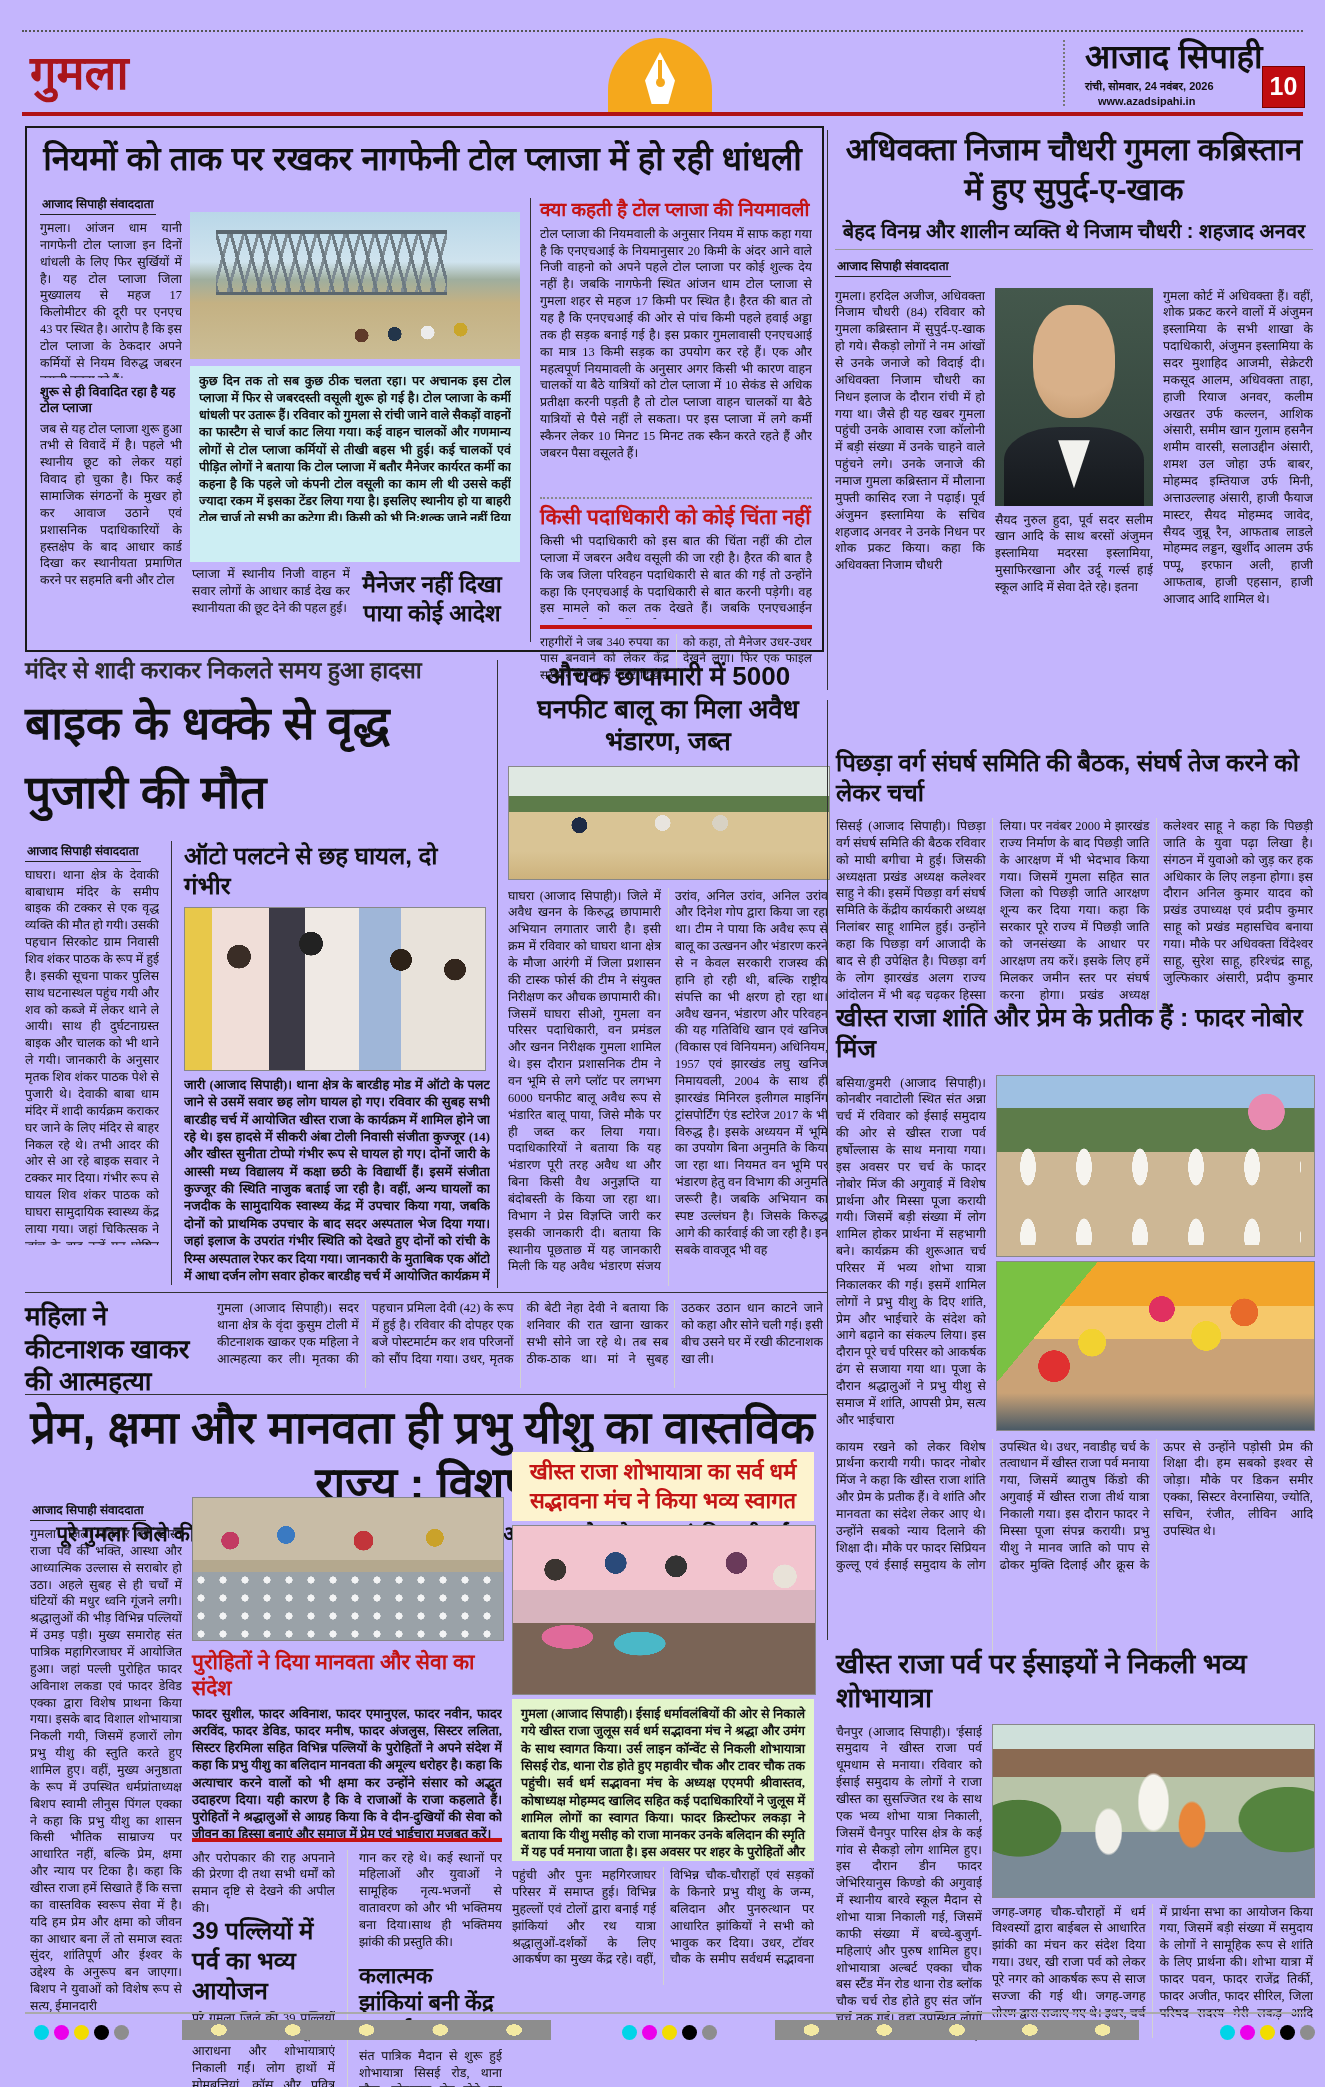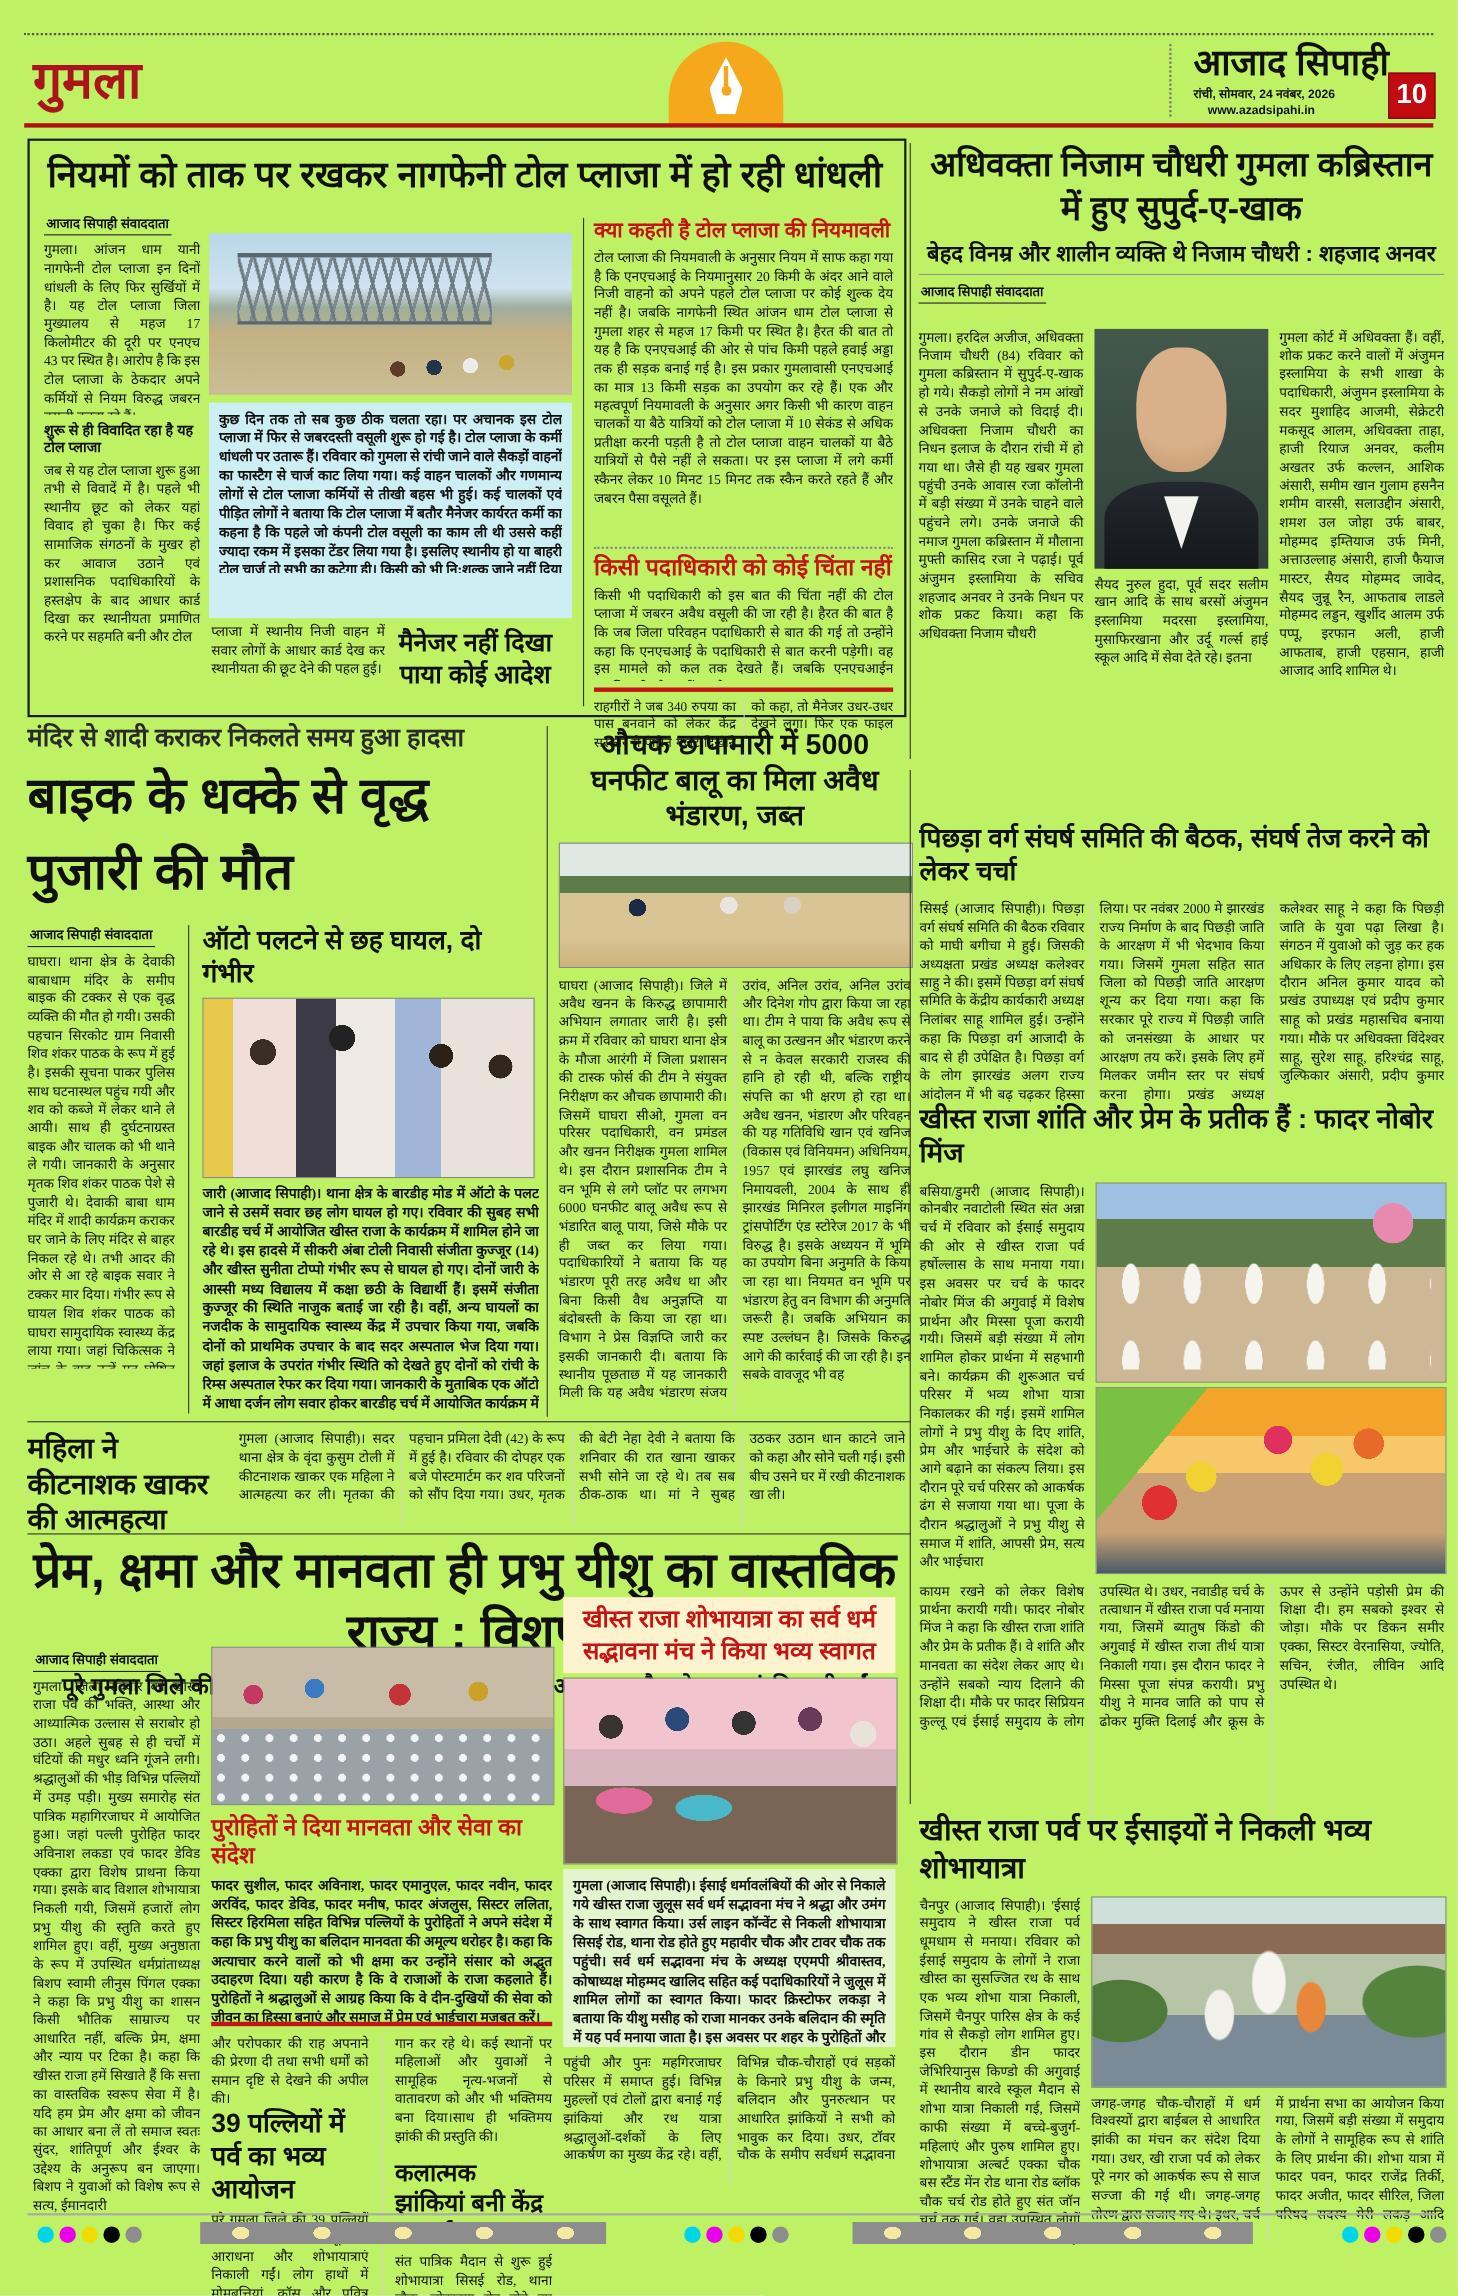--- a/index.html
+++ b/index.html
@@ -1,16 +1,16 @@
 <!DOCTYPE html>
 <html><head>
 <meta charset="utf-8">
 <style>
   html,body{margin:0;padding:0;background:#e8e8e8;}
-  #page{position:relative;width:1325px;height:2087px;background:#bef264;margin:0 auto;
+  #page{position:relative;width:1325px;height:2087px;background:#c4b5fd;margin:0 auto;
         font-family:"Liberation Serif","DejaVu Serif",serif;color:#111;overflow:hidden;text-decoration:underline;}
   .abs{position:absolute;}
   .hl{font-family:"Liberation Sans","DejaVu Sans",sans-serif;font-weight:700;color:#101010;line-height:1.25;}
   .red{color:#c41414;}
   .center{text-align:center;}
   .body-txt{font-size:12.4px;line-height:1.36;text-align:justify;overflow:hidden;}
   .bold-txt{font-weight:700;}
   .byline{font-family:"Liberation Sans","DejaVu Sans",sans-serif;font-weight:700;font-size:12px;
           border-bottom:1.5px solid #222;display:inline-block;padding:0 2px 2px 2px;margin-bottom:5px;}
   .cols2{column-count:2;column-gap:14px;column-rule:1px solid #d2d2d2;}
@@ -161,21 +161,21 @@
     </div>
   </div>
 
   <div class="abs vline" style="left:827px;top:130px;height:560px;"></div>
   <div class="abs" style="left:835px;top:130px;width:478px;height:560px;">
     <div class="hl center" style="font-size:31px;line-height:1.3;">अधिवक्ता निजाम चौधरी गुमला कब्रिस्तान में हुए सुपुर्द-ए-खाक</div>
     <div class="hl center" style="font-size:20px;margin-top:8px;border-bottom:1px solid #999;padding-bottom:5px;">बेहद विनम्र और शालीन व्यक्ति थे निजाम चौधरी : शहजाद अनवर</div>
     <div style="margin-top:6px;">
       <span class="byline">आजाद सिपाही संवाददाता</span>
     </div>
-    <div style="display:flex;gap:10px;margin-top:18px;">
+    <div style="display:flex;gap:10px;margin-top:6px;">
       <div class="body-txt" style="width:150px;height:392px;">गुमला। हरदिल अजीज, अधिवक्ता निजाम चौधरी (84) रविवार को गुमला कब्रिस्तान में सुपुर्द-ए-खाक हो गये। सैकड़ो लोगों ने नम आंखों से उनके जनाजे को विदाई दी। अधिवक्ता निजाम चौधरी का निधन इलाज के दौरान रांची में हो गया था। जैसे ही यह खबर गुमला पहुंची उनके आवास रजा कॉलोनी में बड़ी संख्या में उनके चाहने वाले पहुंचने लगे। उनके जनाजे की नमाज गुमला कब्रिस्तान में मौलाना मुफ्ती कासिद रजा ने पढ़ाई। पूर्व अंजुमन इस्लामिया के सचिव शहजाद अनवर ने उनके निधन पर शोक प्रकट किया। कहा कि अधिवक्ता निजाम चौधरी</div>
       <div style="width:158px;">
         <div class="photo ph-portrait" style="width:158px;height:218px;position:relative;">
           <div class="ph-face"></div>
             <div class="ph-suit"></div>
             <div class="ph-collar"></div>
         </div>
         <div class="body-txt" style="height:166px;margin-top:6px;">सैयद नुरुल हुदा, पूर्व सदर सलीम खान आदि के साथ बरसों अंजुमन इस्लामिया मदरसा इस्लामिया, मुसाफिरखाना और उर्दू गर्ल्स हाई स्कूल आदि में सेवा देते रहे। इतना</div>
       </div>
       <div class="body-txt" style="width:150px;height:392px;">गुमला कोर्ट में अधिवक्ता हैं। वहीं, शोक प्रकट करने वालों में अंजुमन इस्लामिया के सभी शाखा के पदाधिकारी, अंजुमन इस्लामिया के सदर मुशाहिद आजमी, सेक्रेटरी मकसूद आलम, अधिवक्ता ताहा, हाजी रियाज अनवर, कलीम अखतर उर्फ कल्लन, आशिक अंसारी, समीम खान गुलाम हसनैन शमीम वारसी, सलाउद्दीन अंसारी, शमश उल जोहा उर्फ बाबर, मोहम्मद इम्तियाज उर्फ मिनी, अत्ताउल्लाह अंसारी, हाजी फैयाज मास्टर, सैयद मोहम्मद जावेद, सैयद जुन्नू रैन, आफताब लाडले मोहम्मद लड्डन, खुर्शीद आलम उर्फ पप्पू, इरफान अली, हाजी आफताब, हाजी एहसान, हाजी आजाद आदि शामिल थे।</div>

